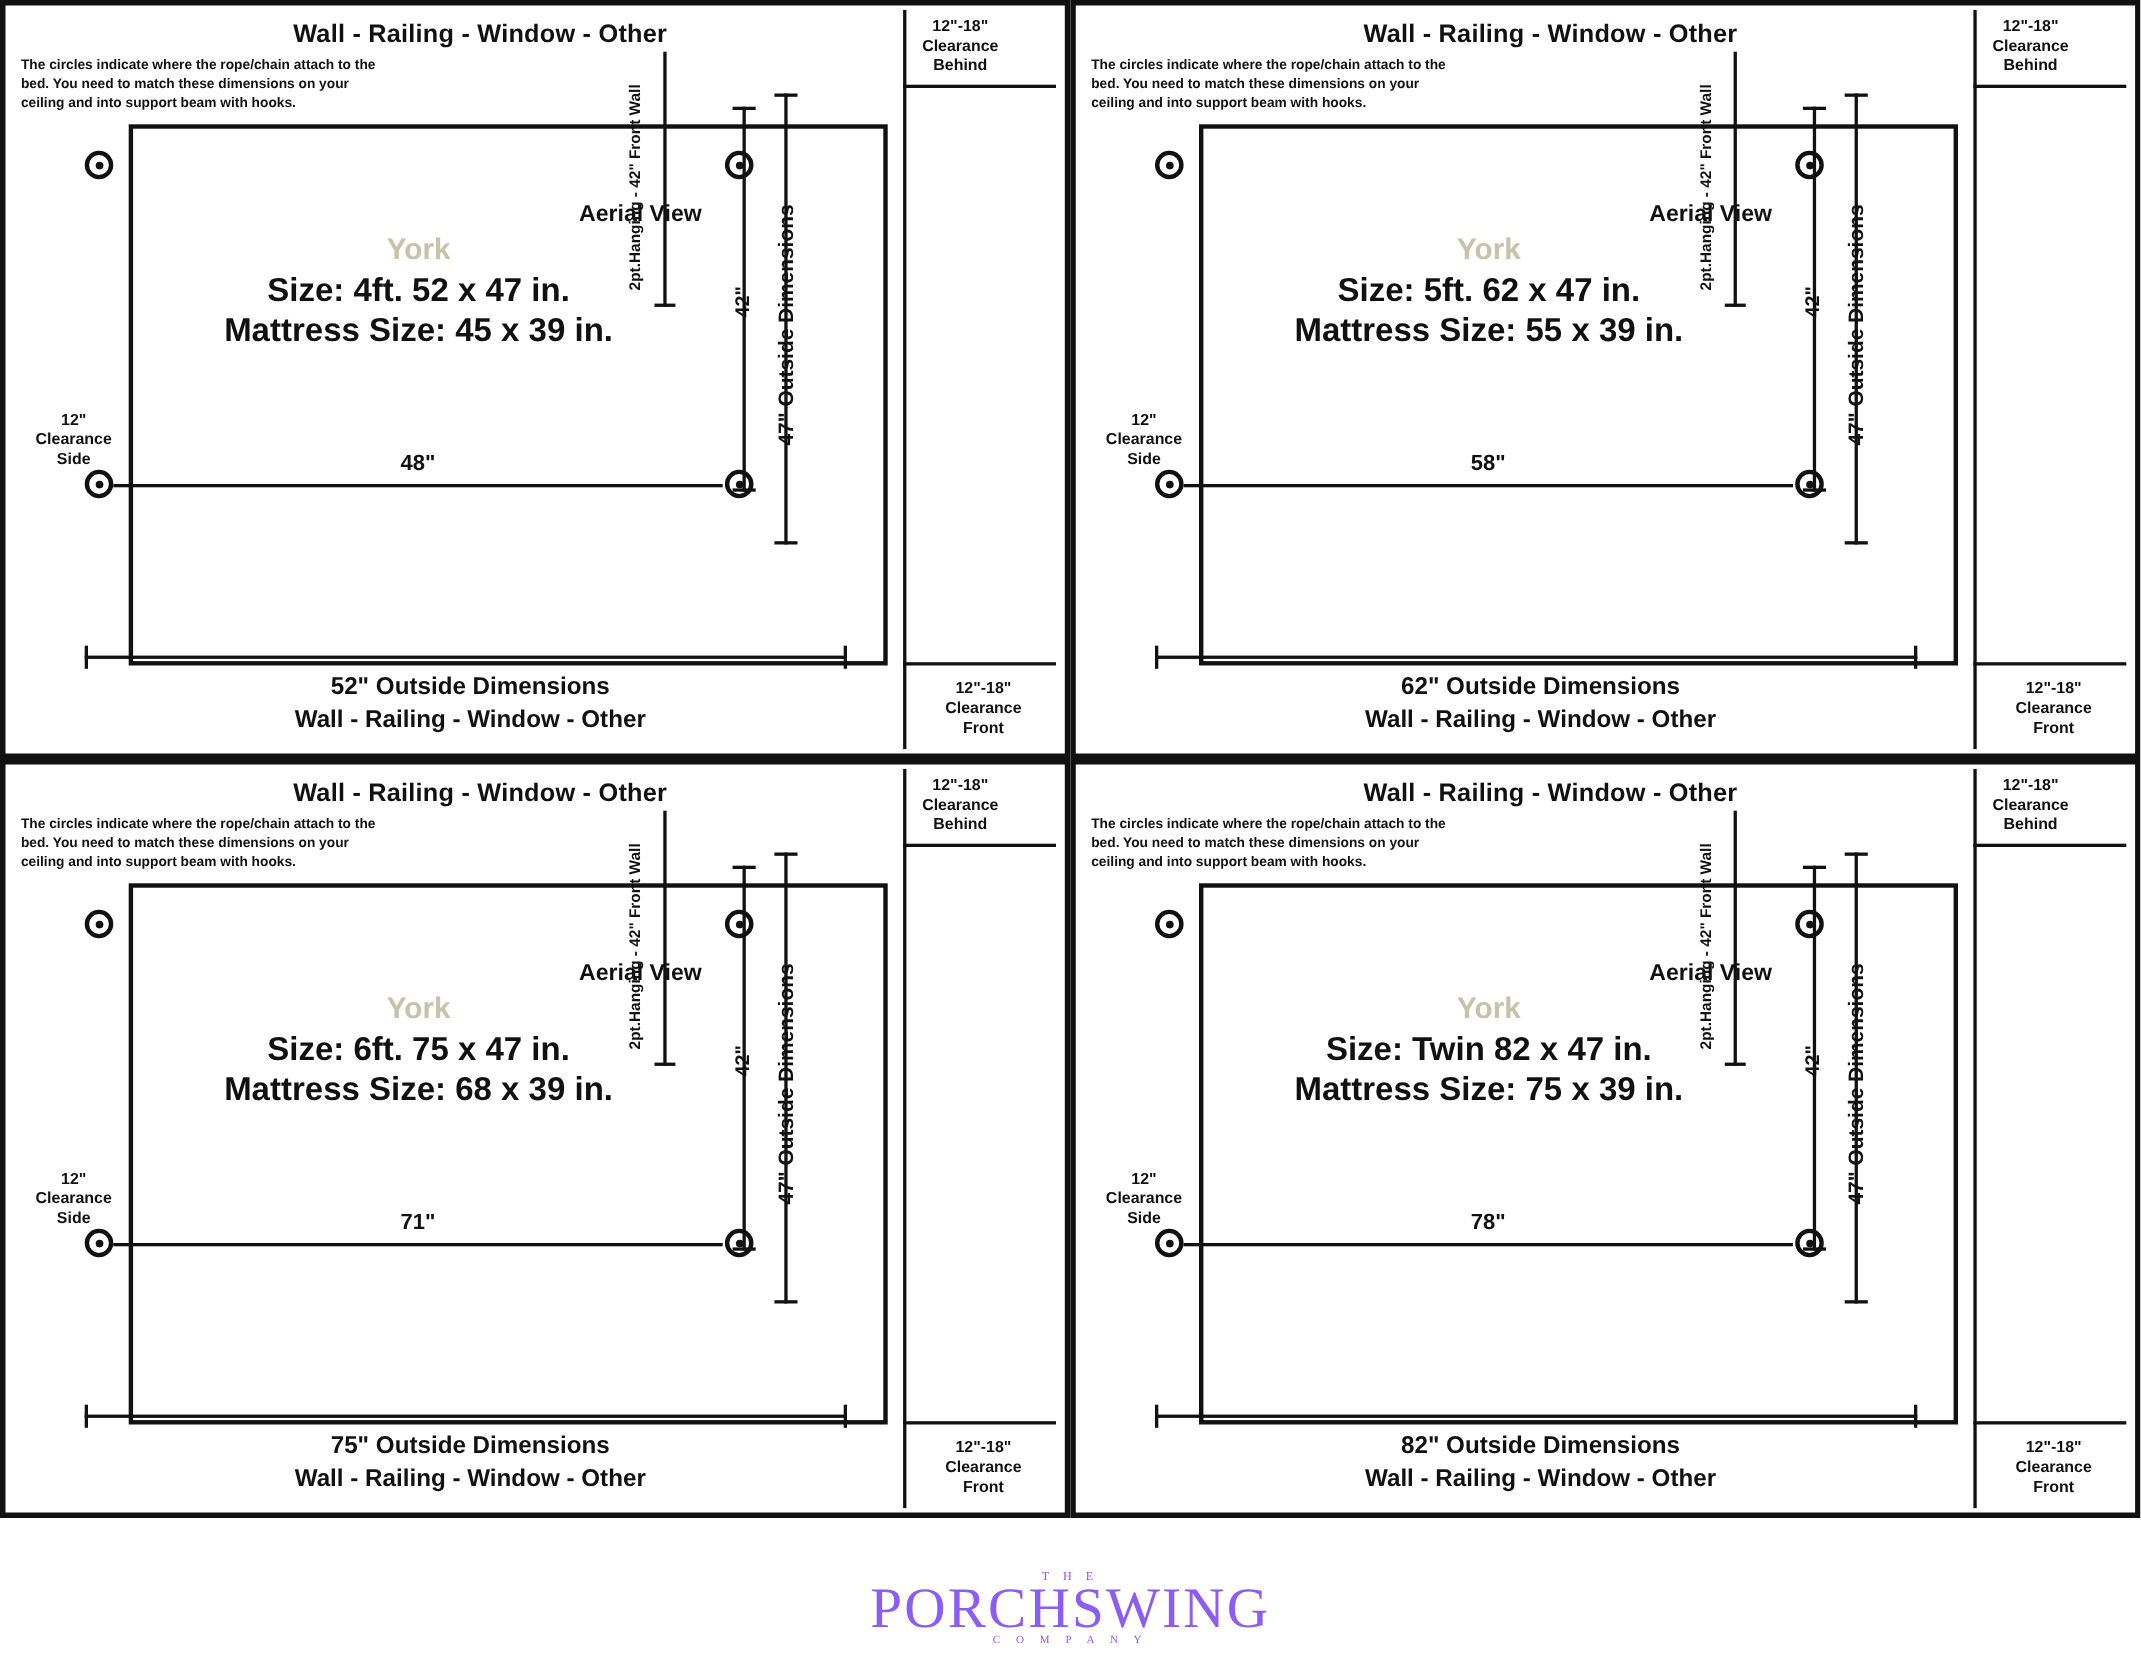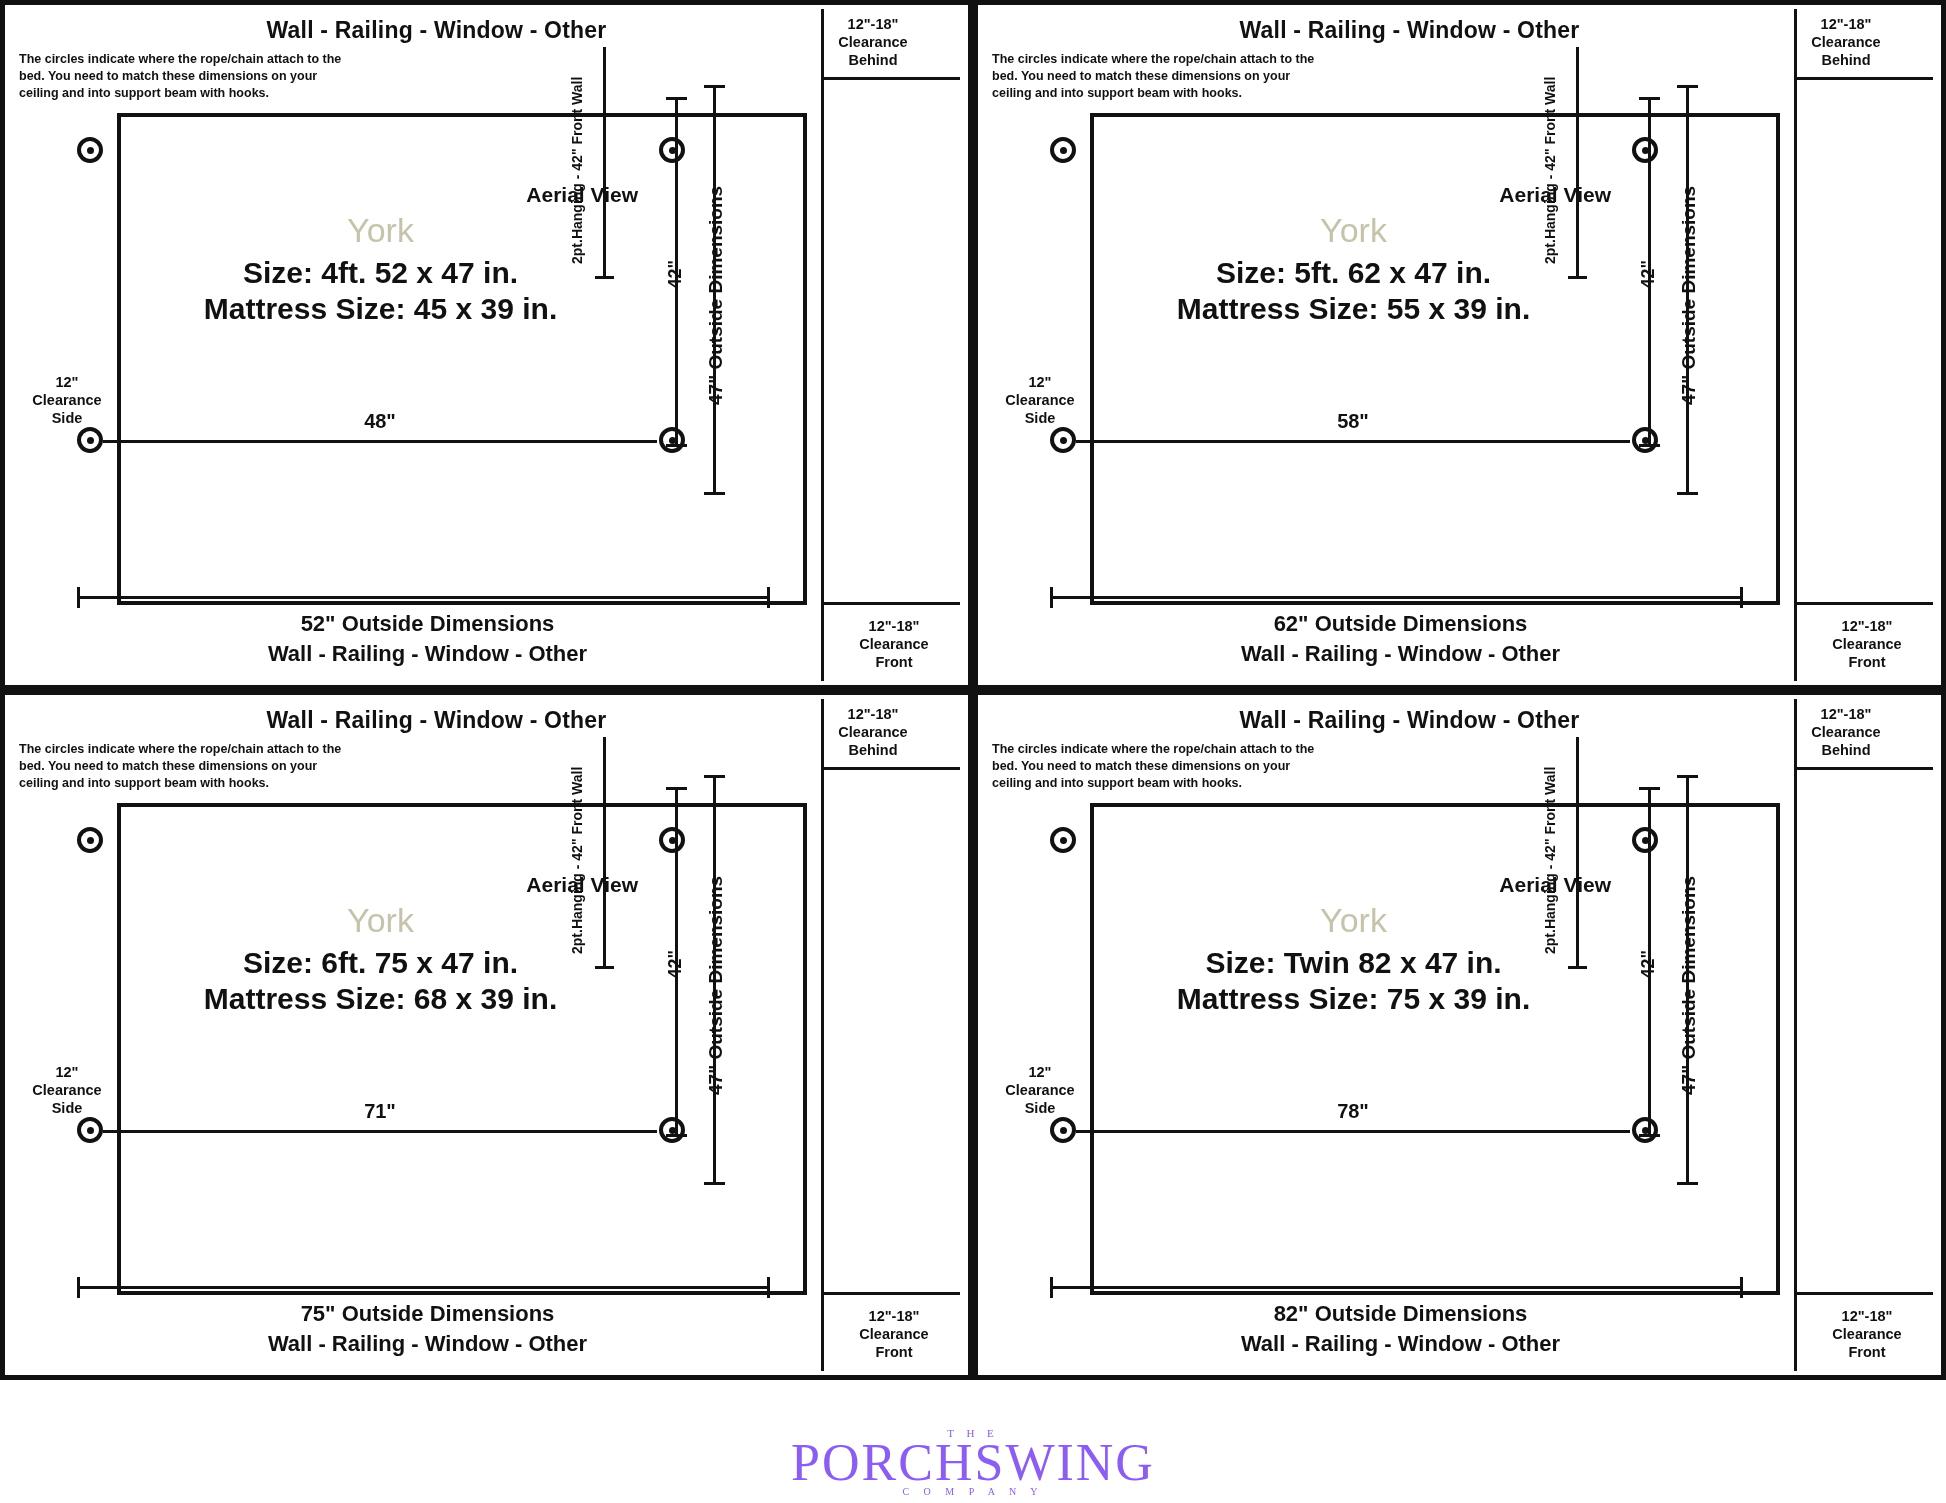--- a/index.html
+++ b/index.html
@@ -127,22 +127,22 @@
     top: 178px;
     text-align: center;
   }
   .center-block .aerial {
     font-size: 21px;
     font-weight: bold;
     margin-bottom: 4px;
     text-align: right;
   }
   .center-block .model {
-    font-size: 34px;
-    font-weight: normal;
+    font-size: 27px;
+    font-weight: bold;
     color: #c6c3ab;
     margin-bottom: 6px;
   }
   .center-block .size {
     font-size: 30px;
     font-weight: bold;
     margin-bottom: 2px;
     text-align: center;
   }
   .center-block .mattress {

